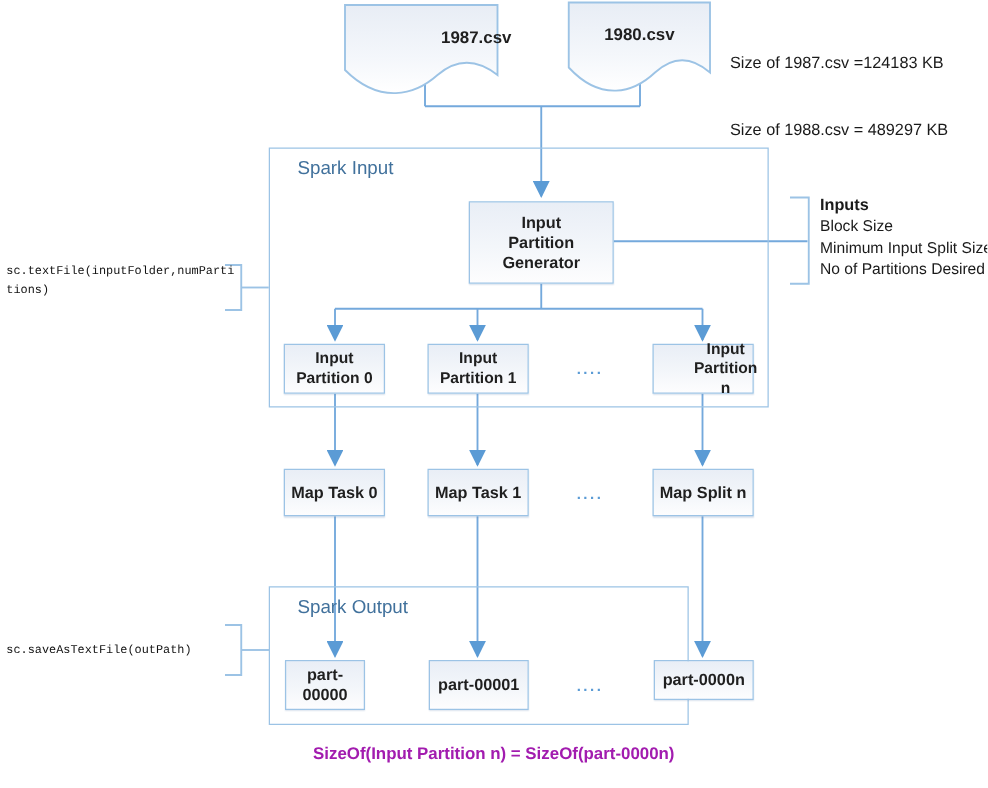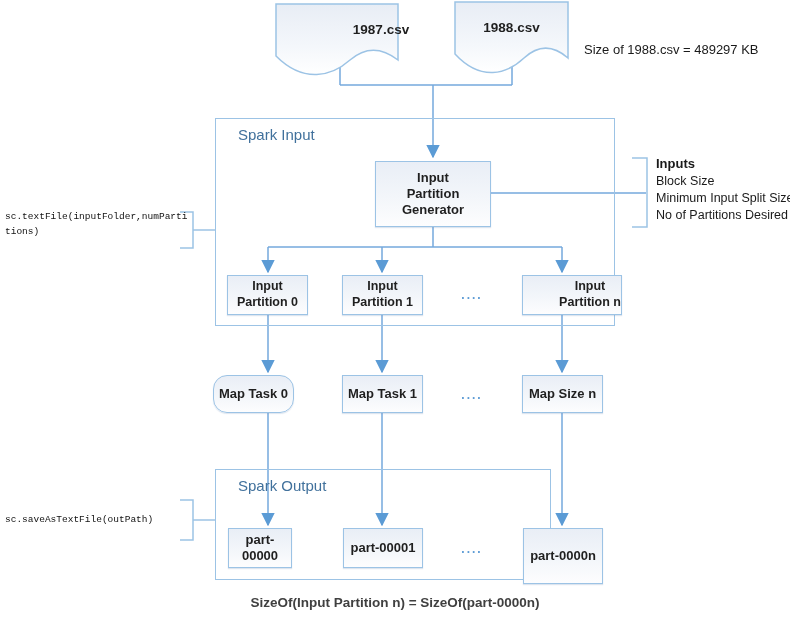--- a/index.html
+++ b/index.html
@@ -40,21 +40,21 @@
   .code{
     position:absolute;z-index:3;font-family:"Liberation Mono","DejaVu Sans Mono",monospace;
     font-size:9.5px;line-height:15px;color:#111;
   }
   .code.wrap{width:184px;word-break:break-all;}
   .inputs-note{position:absolute;z-index:3;left:656px;top:156px;}
   .inputs-note .title{font-weight:bold;font-size:13px;margin-bottom:2px;}
   .inputs-note .item{font-size:12.5px;line-height:17px;white-space:nowrap;}
   .footer-note{
     position:absolute;z-index:3;left:0;top:595px;width:790px;text-align:center;
-    font-weight:bold;font-size:13.5px;color:#404040;
+    font-weight:bold;font-size:13.5px;color:#a21caf;
   }
 </style>
 </head>
 <body>
 
 <div id="stage">
 
   <svg id="connector-layer" width="790" height="630" viewBox="0 0 790 630">
     <defs>
       <linearGradient id="docgrad" x1="0" y1="0" x2="0" y2="1">
@@ -108,50 +108,51 @@
       <path class="frameline" d="M180,212 H193 V248 H180"></path>
       <path class="frameline" d="M193,230 H215"></path>
     </g>
     <g>
       <path class="frameline" d="M180,500 H193 V540 H180"></path>
       <path class="frameline" d="M193,520 H216"></path>
     </g>
   </svg>
 
   <div class="doc-label" style="left:276px;top:22px;width:122px;margin-left:44px;">1987.csv</div>
-  <div class="doc-label" style="left:455px;top:20px;width:113px;">1988.csv</div>
+  <div class="doc-label" style="left:455px;top:20px;width:113px;">1980.csv</div>
 
   <div class="note" style="left:584px;top:5px;">
+    <div>Size of 1987.csv =124183 KB</div>
     <div>Size of 1988.csv = 489297 KB</div>
   </div>
 
   <div class="container-box" style="left:215px;top:118px;width:400px;height:208px;">
     <div class="container-title">Spark Input</div>
   </div>
 
   <div class="node" style="left:375px;top:161px;width:116px;height:66px;padding:0 20px;">Input Partition Generator</div>
 
   <div class="node small" style="left:227px;top:275px;width:81px;height:40px;">Input Partition 0</div>
   <div class="node small" style="left:342px;top:275px;width:81px;height:40px;">Input Partition 1</div>
   <div class="ellipsis" style="left:448px;top:288px;">....</div>
-  <div class="node small" style="left:522px;top:275px;width:100px;height:40px;padding-left:36px;">Input Partition n</div>
+  <div class="node small" style="left:522px;top:275px;width:81px;height:40px;padding-left:36px;">Input Partition n</div>
 
-  <div class="node" style="left:213px;top:375px;width:81px;height:38px;border-radius:14px;">Map Task 0</div>
+  <div class="node" style="left:227px;top:375px;width:81px;height:38px;">Map Task 0</div>
   <div class="node" style="left:342px;top:375px;width:81px;height:38px;">Map Task 1</div>
   <div class="ellipsis" style="left:448px;top:388px;">....</div>
-  <div class="node" style="left:522px;top:375px;width:81px;height:38px;">Map Size n</div>
+  <div class="node" style="left:522px;top:375px;width:81px;height:38px;">Map Split n</div>
 
   <div class="container-box" style="left:215px;top:469px;width:336px;height:111px;">
     <div class="container-title">Spark Output</div>
   </div>
 
   <div class="node" style="left:228px;top:528px;width:64px;height:40px;">part-00000</div>
   <div class="node" style="left:343px;top:528px;width:80px;height:40px;">part-00001</div>
   <div class="ellipsis" style="left:448px;top:542px;">....</div>
-  <div class="node" style="left:523px;top:528px;width:80px;height:56px;">part-0000n</div>
+  <div class="node" style="left:523px;top:528px;width:80px;height:32px;">part-0000n</div>
 
   <div class="code" style="left:5px;top:512px;white-space:nowrap;">sc.saveAsTextFile(outPath)</div>
   <div class="code wrap" style="left:5px;top:209px;">sc.textFile(inputFolder,numPartitions)</div>
 
   <div class="inputs-note">
     <div class="title">Inputs</div>
     <div class="item">Block Size</div>
     <div class="item">Minimum Input Split Size</div>
     <div class="item">No of Partitions Desired</div>
   </div>

